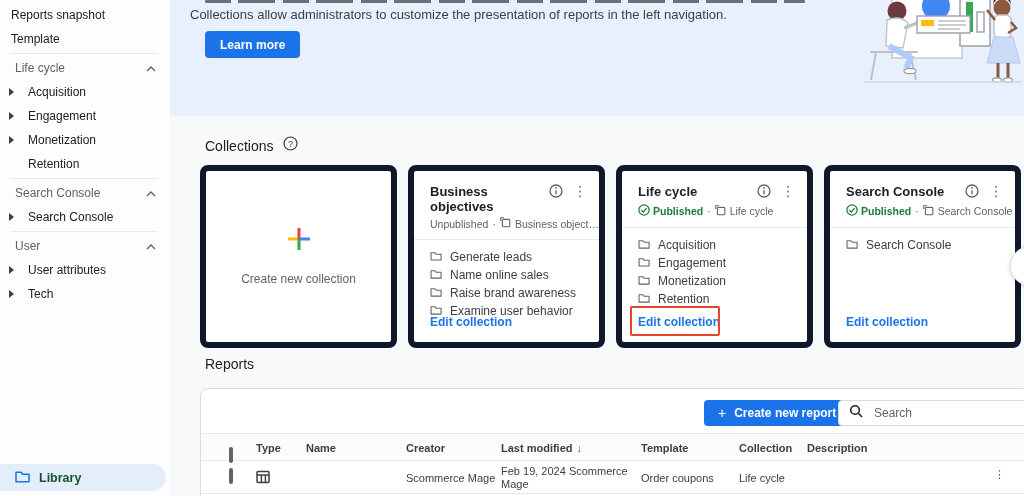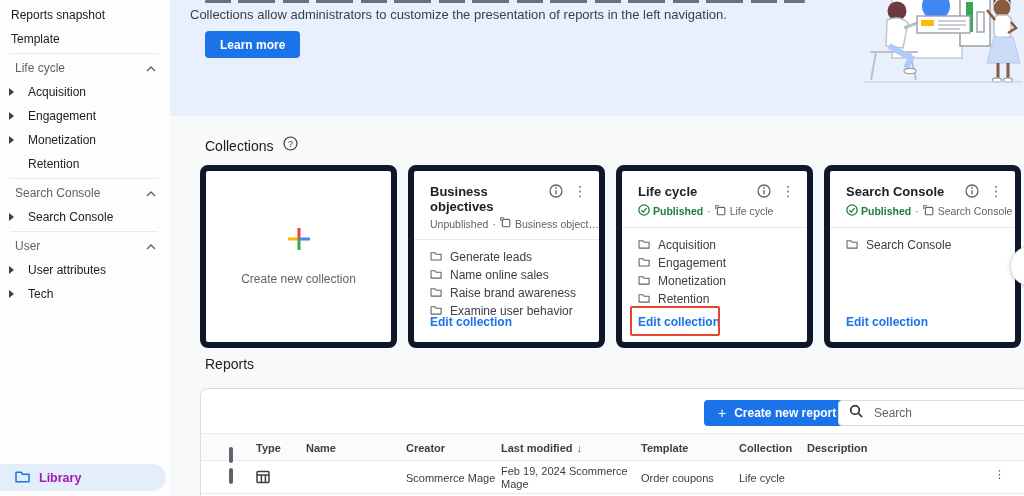--- a/index.html
+++ b/index.html
@@ -13,21 +13,21 @@
               font-size:12px; color:#202124; cursor:pointer; white-space:nowrap; }
   .side-row.child { padding-left:28px; }
   .tri { position:absolute; left:9px; top:50%; margin-top:-4px; width:0; height:0;
          border:4px solid transparent; border-left:5px solid #3c4043; }
   .side-group { height:24px; display:flex; align-items:center; justify-content:space-between;
                 padding:0 14px 0 15px; font-size:12px; color:#5f6368; cursor:pointer; }
   .side-divider { border-top:1px solid #e8eaed; margin:2px 12px 2px 10px; }
   #library-pill { position:absolute; left:0; bottom:5px; width:166px; height:27px; background:#e4eefb;
                   border-radius:0 20px 20px 0; display:flex; align-items:center; gap:9px;
                   padding-left:15px; cursor:pointer; }
-  #library-pill span { font-size:12.5px; font-weight:bold; color:#a21caf; }
+  #library-pill span { font-size:12.5px; font-weight:bold; color:#14532d; }
 
   
   #banner { position:absolute; left:170px; top:0; width:854px; height:116px; background:#e8f0fe; }
   .clip-line { position:absolute; left:35px; top:0; width:600px; height:3px; opacity:.75; border-radius:1px;
     background:repeating-linear-gradient(90deg,#40464c 0 26px,rgba(0,0,0,0) 26px 33px,#40464c 33px 70px,rgba(0,0,0,0) 70px 78px); }
   #banner-msg { position:absolute; left:20px; top:7px; font-size:13px; color:#3c4043; }
   #learn-more { position:absolute; left:35px; top:31px; height:27px; padding:0 15px; background:#1a73e8;
                 color:#fff; font-size:12px; font-weight:bold; border:none; border-radius:4px; cursor:pointer;
                 font-family:inherit; }
   #illustration { position:absolute; right:0; top:0; }

